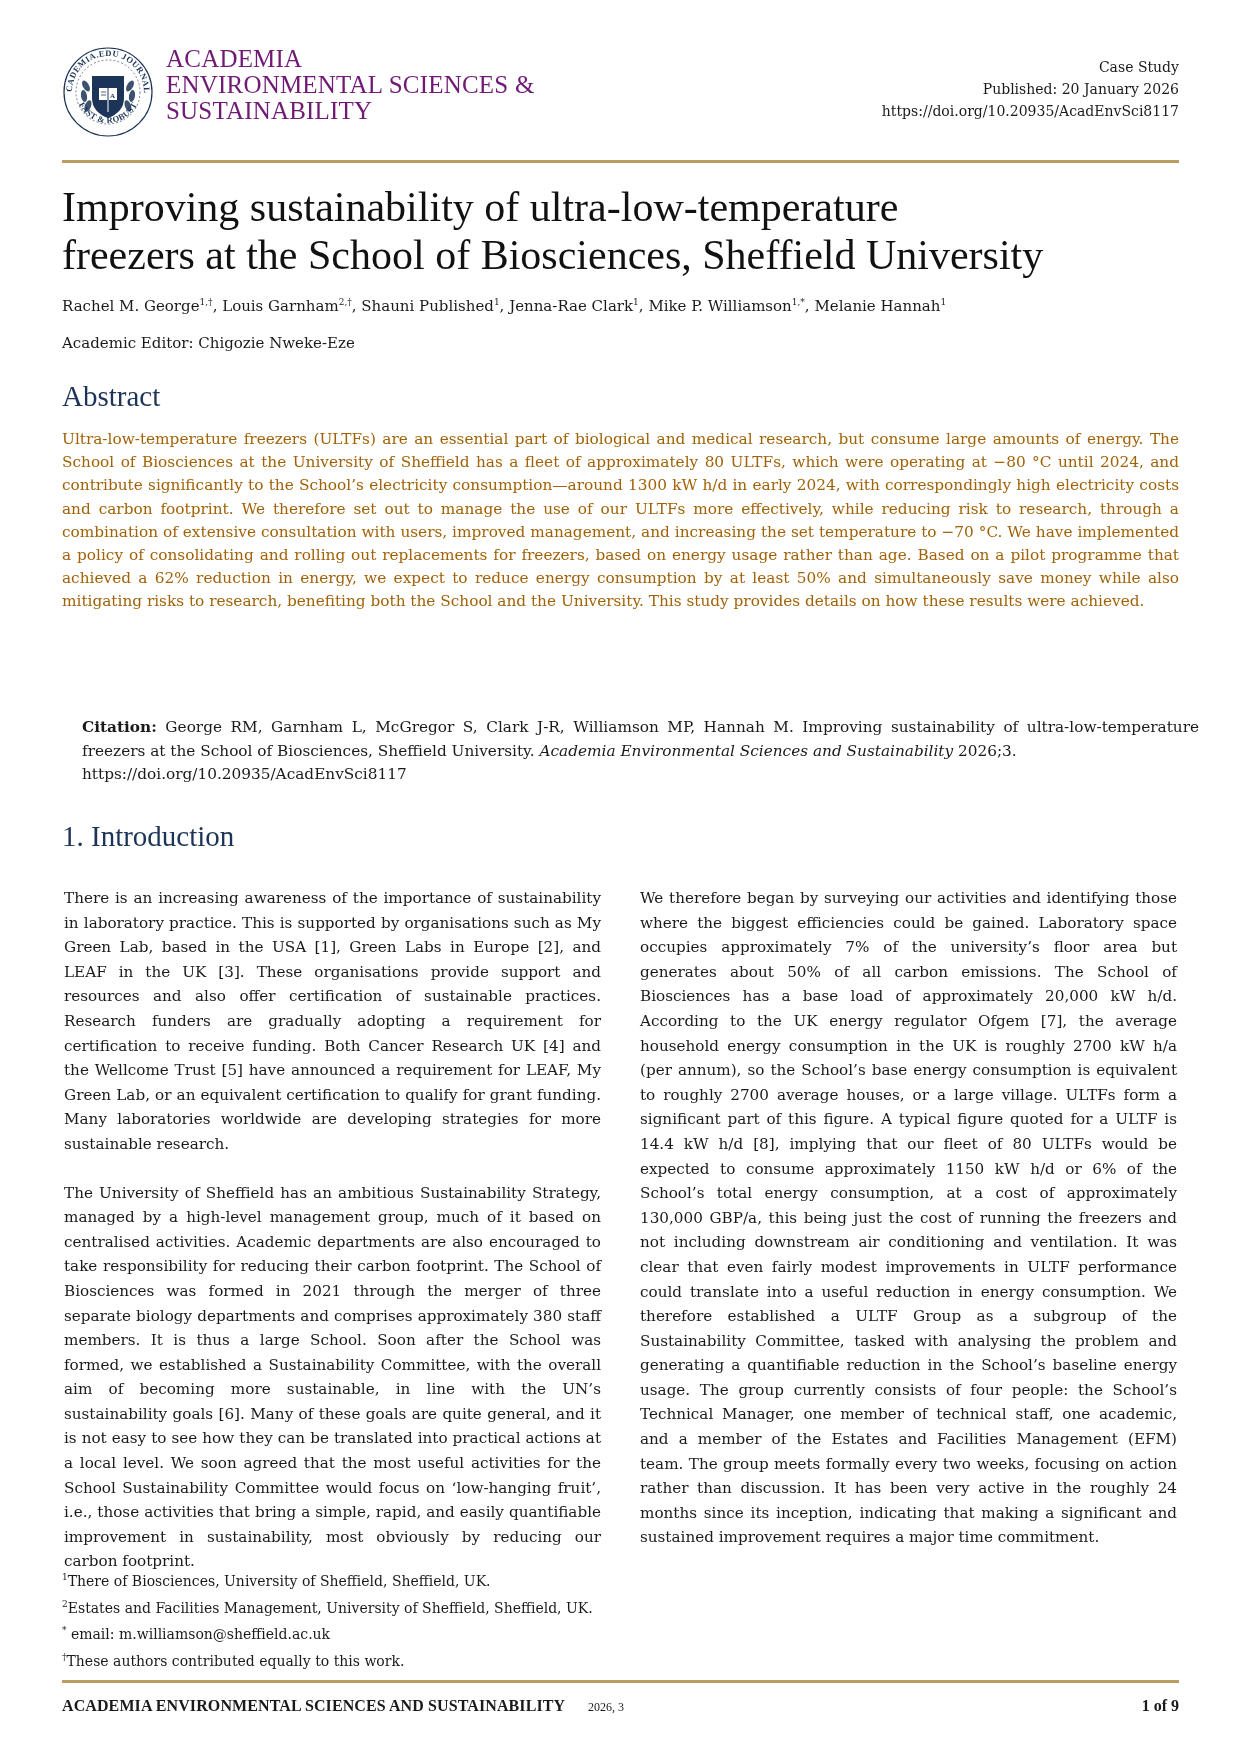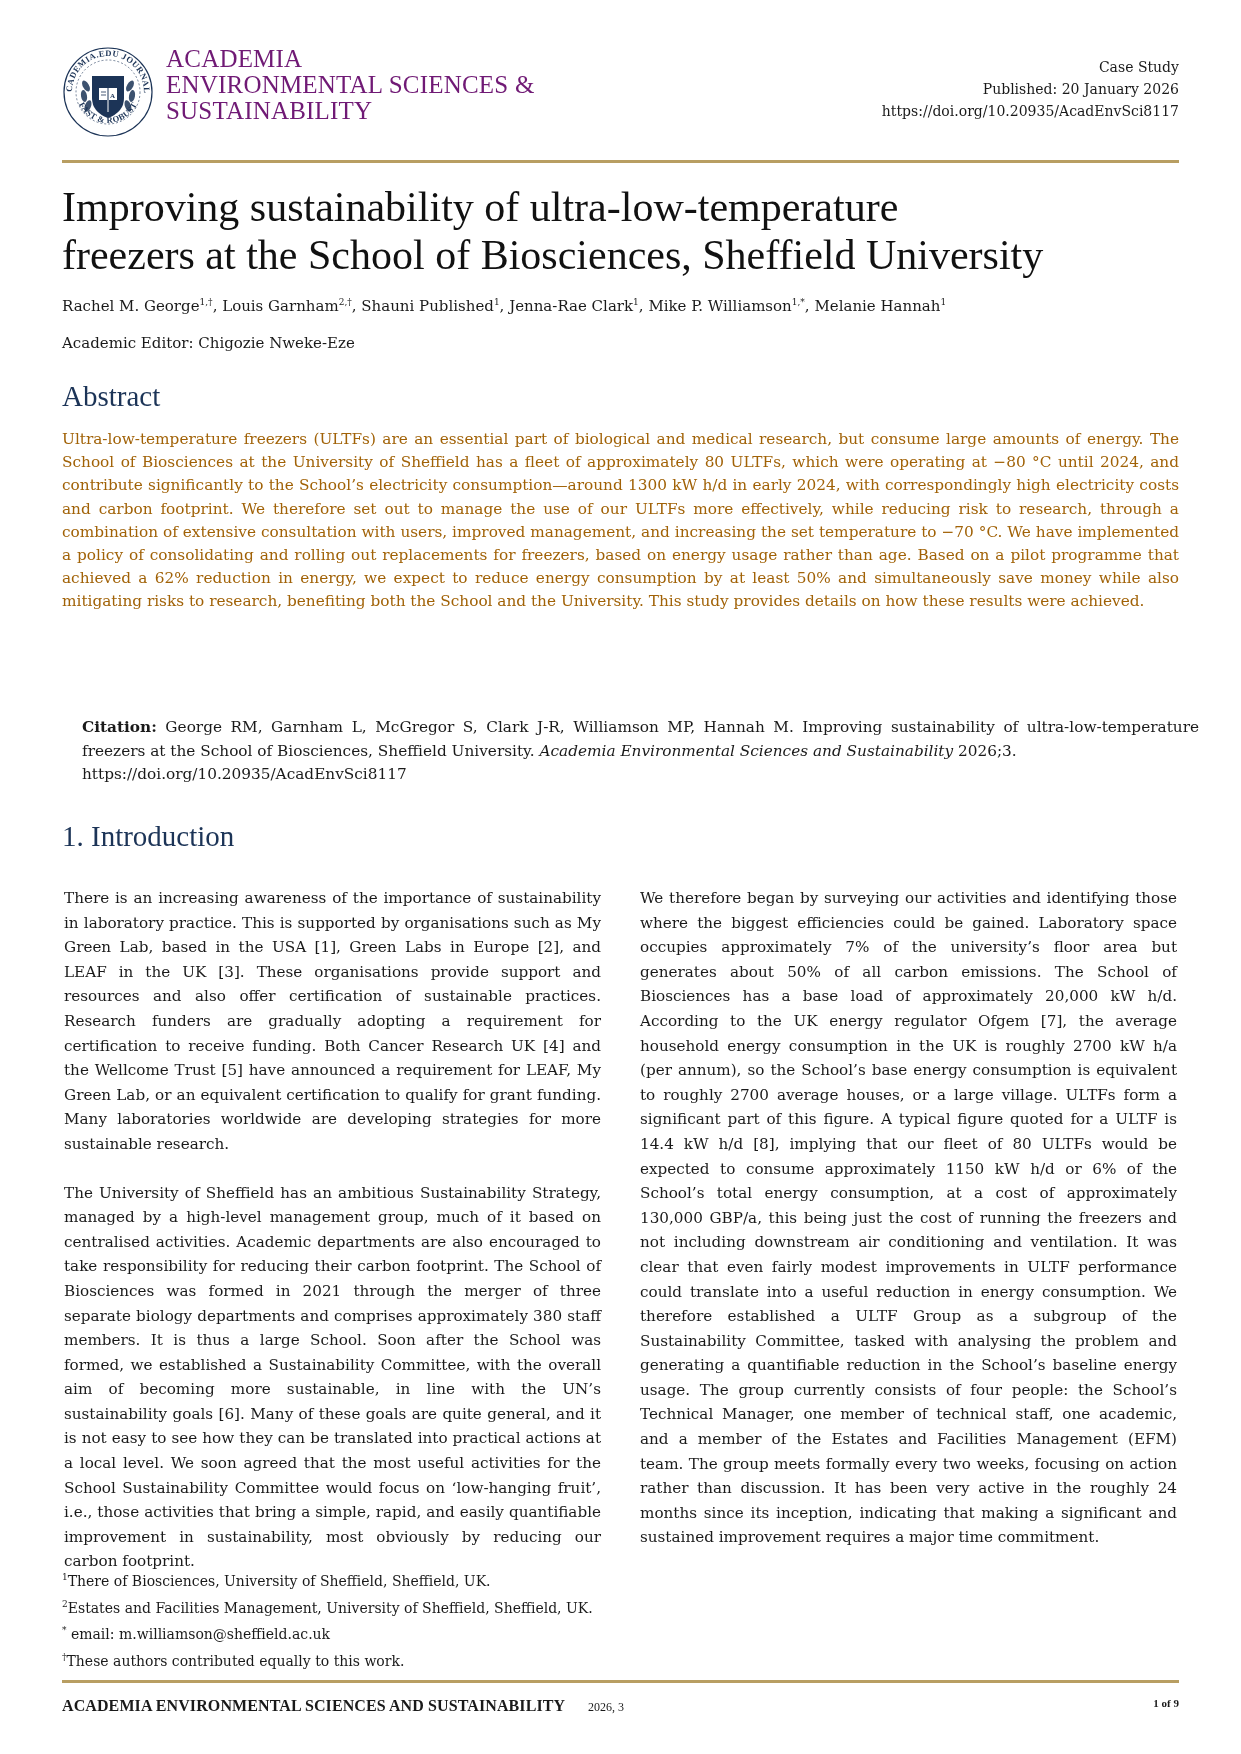--- a/index.html
+++ b/index.html
@@ -64,21 +64,21 @@
       position: absolute; left: 62px; top: 1566px; width: 600px;
       font-size: 14px; line-height: 23px;
     }
     .footnotes sup { font-size: 9px; }
     .footer {
       position: absolute; left: 62px; top: 1697px; width: 1117px; height: 22px;
       font-size: 15px;
     }
     .footer .journal { font-family: "Liberation Serif", serif; font-weight: bold; font-size: 16px; letter-spacing: 0.1px; }
     .footer .vol { margin-left: 18px; font-family: "Liberation Serif", serif; font-size: 12px; }
-    .footer .pg { position: absolute; right: 0; top: 0; font-family: "Liberation Serif", serif; font-weight: bold; font-size: 11px; }
+    .footer .pg { position: absolute; right: 0; top: 0; font-family: "Liberation Serif", serif; font-weight: bold; font-size: 16px; }
   </style>
 </head>
 <body>
 
 <div class="page">
 
   <div class="header">
     <div class="logo">
       <svg width="92" height="92" viewBox="0 0 92 92" xmlns="http://www.w3.org/2000/svg">
         <circle cx="46" cy="46" r="44" fill="none" stroke="#1c3457" stroke-width="1.2"></circle>

